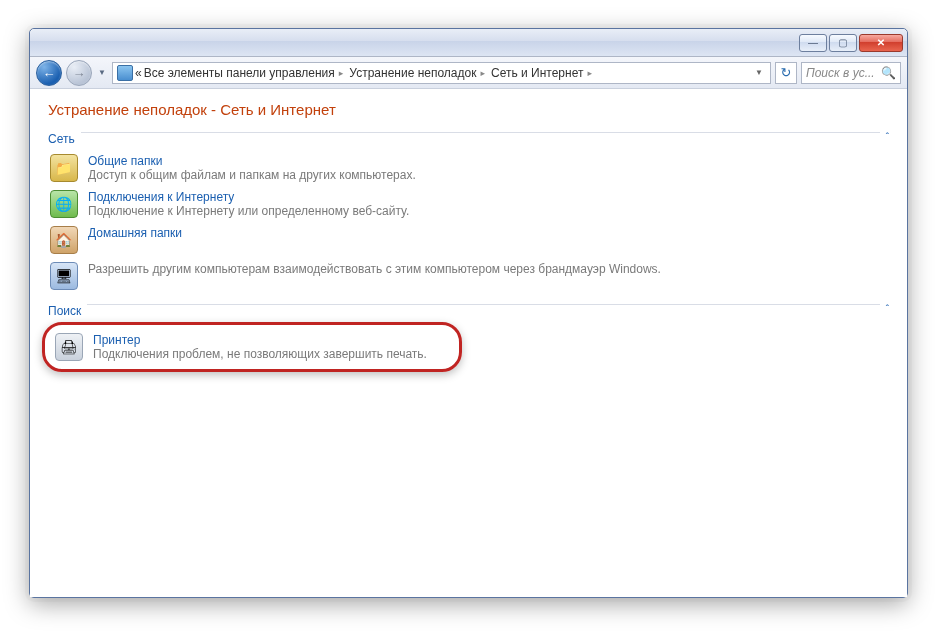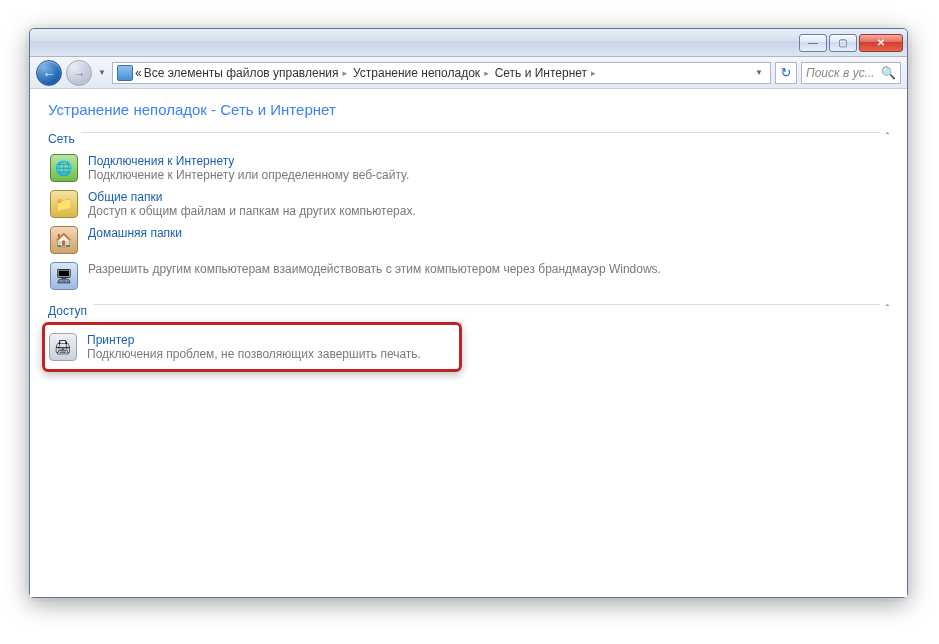--- a/index.html
+++ b/index.html
@@ -115,21 +115,21 @@
   color: #888; font-style: italic; justify-content: space-between;
 }
 .searchbox .mag { margin-left: auto; color: #2a6caf; font-style: normal; }
 .content {
   flex: 1;
   padding: 12px 18px;
   overflow: auto;
   background: #fff;
 }
 .page-title {
-  color: #3b82f6;
+  color: #c2410c;
   font-size: 15px;
   font-weight: 400;
   margin-bottom: 14px;
 }
 .section {
   margin-bottom: 10px;
 }
 .section-header {
   display: flex; align-items: flex-start;
   color: #1b5fb0;
@@ -163,22 +163,22 @@
 .ic-adapter::after{content:"🔌";font-size:14px;}
 .ic-incoming { background: linear-gradient(#d7e5f6,#9cbae0); border:1px solid #6d8cb7; }
 .ic-incoming::after{content:"🖥";font-size:14px;}
 .ic-printer { background: linear-gradient(#eef1f5,#c9d1dc); border:1px solid #9aa6b6; }
 .ic-printer::after{content:"🖨";font-size:14px;}
 .item .txt { display:flex; flex-direction:column; }
 .item .title { color: #1b5fb0; font-size: 12px; }
 .item .desc { color: #7a7a7a; font-size: 12px; }
 .hl {
   border: 3px solid #c02422;
-  border-radius: 6px;
-  padding: 4px 2px;
+  border-radius: 20px;
+  padding: 4px 8px;
   margin: 2px 0 0 -6px;
   width: 420px;
   box-shadow: 0 3px 8px rgba(0,0,0,.25);
 }
 </style>
 </head>
 <body>
 
 <div class="window">
 
@@ -202,21 +202,21 @@
         <span>→</span>
       </div>
     <div class="nav-drop">
         <span>▼</span>
       </div>
 
     <div class="addr">
       <div class="addr-icon"></div>
       <span class="crumb">«</span>
       <span class="crumb">
-        <span>Все элементы файлов управления</span>
+        <span>Все элементы панели управления</span>
         <span class="sep">▸</span>
       </span>
       <span class="crumb">
         <span>Устранение неполадок</span>
         <span class="sep">▸</span>
       </span>
       <span class="crumb">
         <span>Сеть и Интернет</span>
         <span class="sep">▸</span>
       </span>
@@ -239,50 +239,50 @@
     <div class="page-title">Устранение неполадок - Сеть и Интернет</div>
 
     <div class="section">
       <div class="section-header">
         <span>Сеть</span>
         <div class="line"></div>
         <span class="chev">ˆ</span>
       </div>
 
       <div class="item">
+        <div class="icon ic-shared"></div>
+        <div class="txt">
+          <span class="title">Общие папки</span>
+          <span class="desc">Доступ к общим файлам и папкам на других компьютерах.</span>
+        </div>
+      </div>
+      <div class="item">
         <div class="icon ic-internet"></div>
         <div class="txt">
           <span class="title">Подключения к Интернету</span>
           <span class="desc">Подключение к Интернету или определенному веб-сайту.</span>
         </div>
       </div>
       <div class="item">
-        <div class="icon ic-shared"></div>
-        <div class="txt">
-          <span class="title">Общие папки</span>
-          <span class="desc">Доступ к общим файлам и папкам на других компьютерах.</span>
-        </div>
-      </div>
-      <div class="item">
         <div class="icon ic-home"></div>
         <div class="txt">
           <span class="title">Домашняя папки</span>
         </div>
       </div>
       <div class="item">
         <div class="icon ic-incoming"></div>
         <div class="txt">
           <span class="desc">Разрешить другим компьютерам взаимодействовать с этим компьютером через брандмауэр Windows.</span>
         </div>
       </div>
     </div>
 
     <div class="section">
       <div class="section-header">
-        <span>Доступ</span>
+        <span>Поиск</span>
         <div class="line"></div>
         <span class="chev">ˆ</span>
       </div>
 
       <div class="hl">
         <div class="item">
           <div class="icon ic-printer"></div>
           <div class="txt">
             <span class="title">Принтер</span>
             <span class="desc">Подключения проблем, не позволяющих завершить печать.</span>

